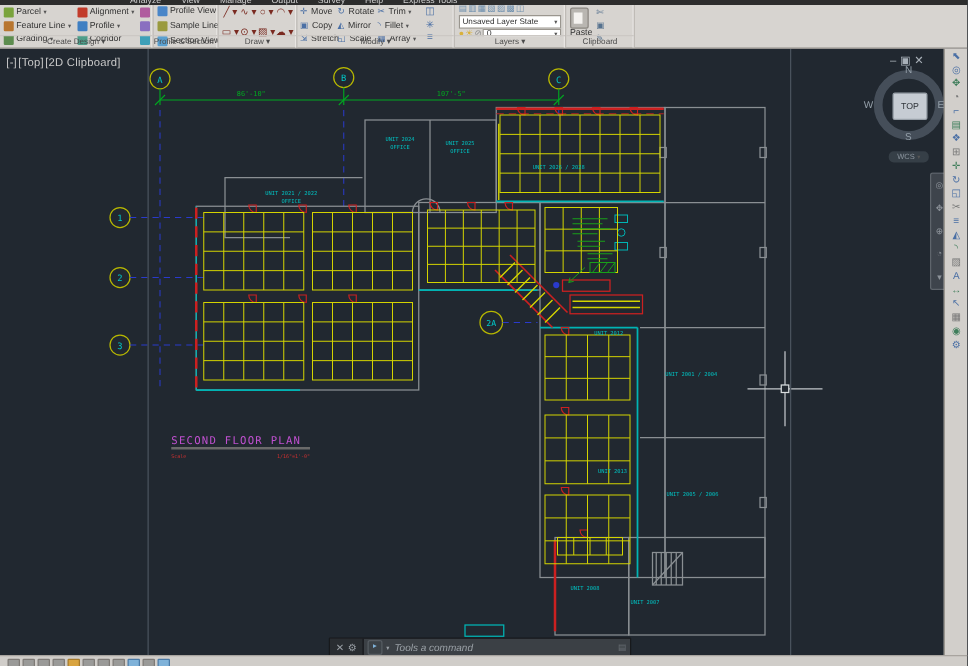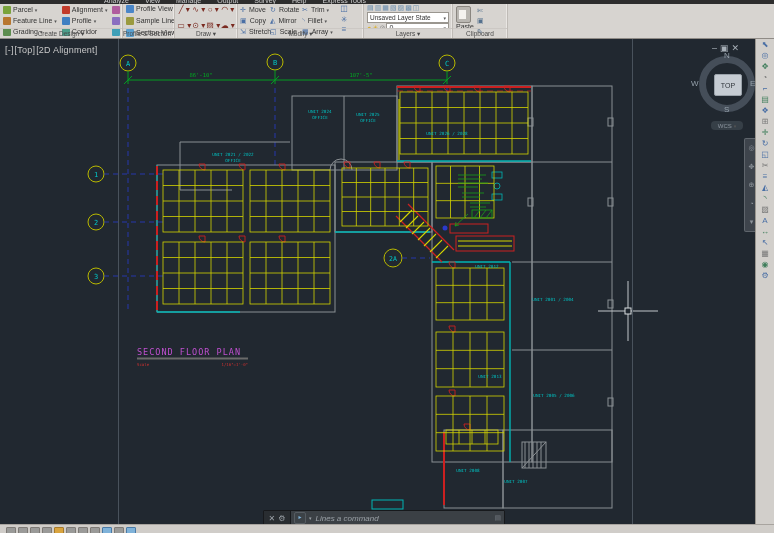--- a/index.html
+++ b/index.html
@@ -515,21 +515,21 @@
       <g stroke="#c2c6ca" stroke-width="1" fill="none">
         <line x1="598" y1="311" x2="625" y2="311"></line>
           <line x1="631" y1="311" x2="658" y2="311"></line>
         <line x1="628" y1="281" x2="628" y2="308"></line>
           <line x1="628" y1="314" x2="628" y2="341"></line>
         <rect x="625" y="308" width="6" height="6" stroke="#d8dcde"></rect>
       </g>
     </svg>
 
     <div class="vplabel">
-      <span>[-]</span><span>[Top]</span><span>[2D Alignment]</span>
+      <span>[-]</span><span>[Top]</span><span>[2D Clipboard]</span>
     </div>
     <div class="winbtns"><span>‒</span><span>▣</span><span>✕</span></div>
 
     <div class="cubering"></div>
     <span class="cubeL" style="left:724px;top:12px">N</span>
     <span class="cubeL" style="left:691px;top:40px">W</span>
     <span class="cubeL" style="left:750px;top:40px">E</span>
     <span class="cubeL" style="left:724px;top:66px">S</span>
     <div class="cubeface">TOP</div>
     <div class="wcspill">
@@ -545,21 +545,21 @@
       <span>▾</span>
     </div>
 
     <div class="cmdbar">
       <div class="cmdleft">
         <span>✕</span>
         <span>⚙</span>
       </div>
       <div class="cmdico">▸</div>
       <span class="arr" style="color:#9aa0a6;margin-right:4px">▾</span>
-      <span class="cmdtext">Lines a command</span>
+      <span class="cmdtext">Tools a command</span>
       <span class="cmdgrip">▤</span>
     </div>
   </div>
 
   <div class="rstrip" id="right-strip">
       <span class="rt-ic">⬉</span>
       <span class="rt-ic">◎</span>
       <span class="rt-ic">✥</span>
       <span class="rt-ic">◔</span>
       <span class="rt-ic">⌐</span>

